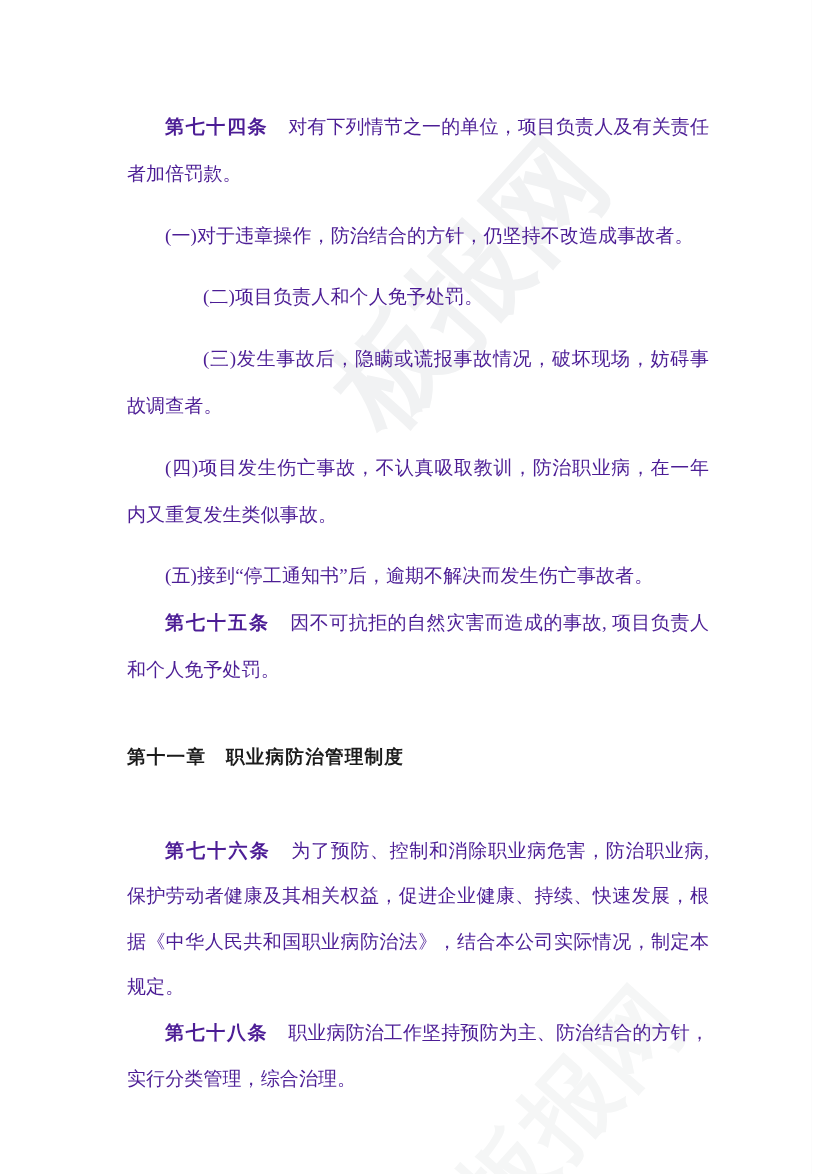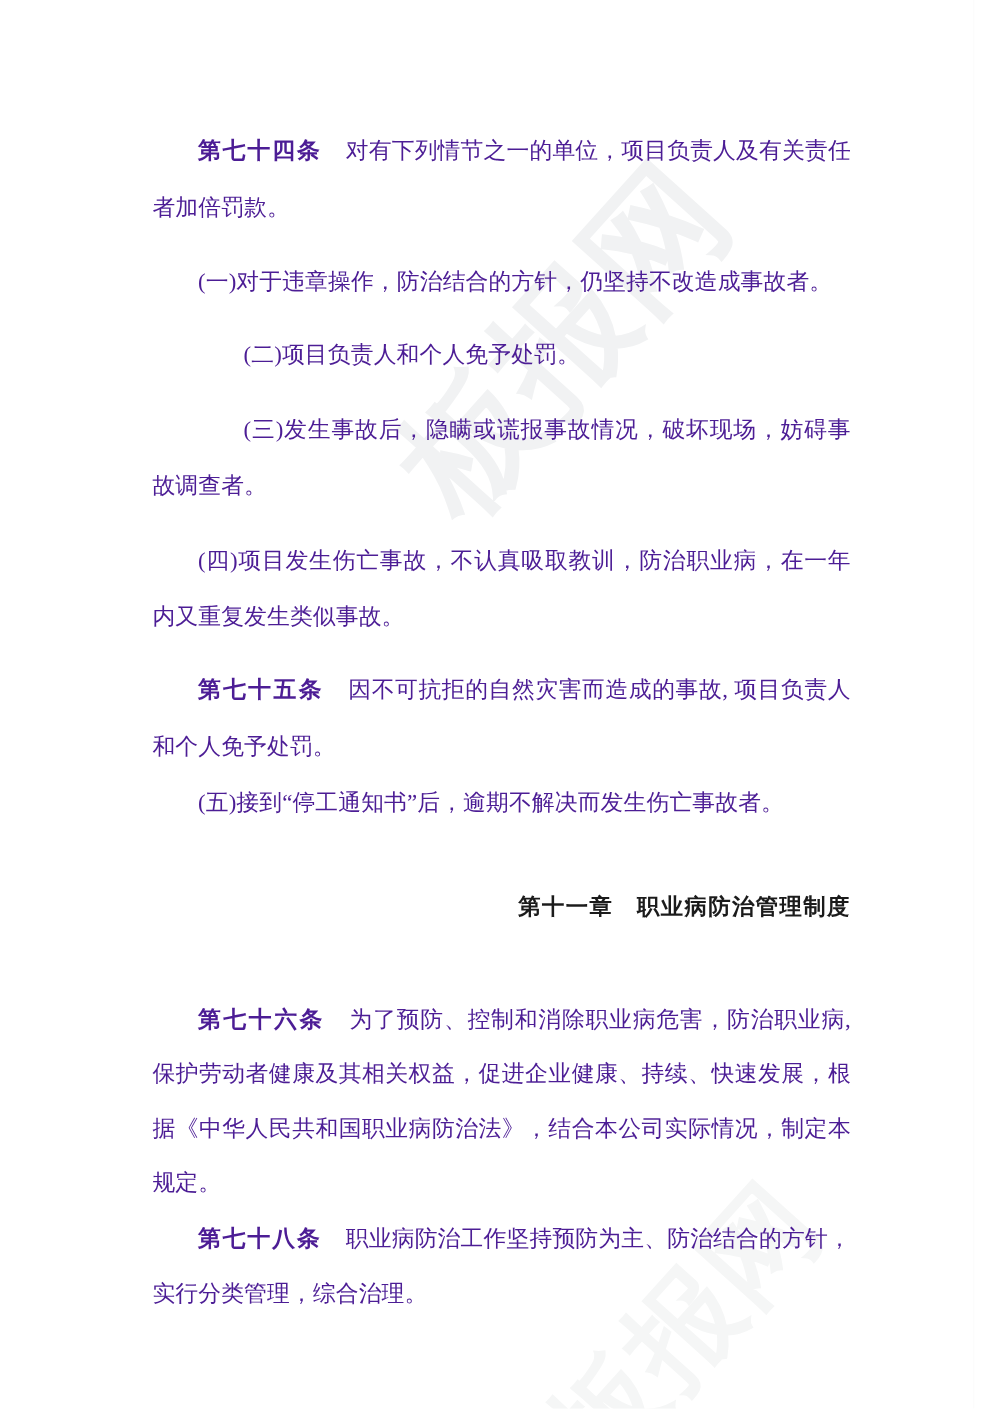--- a/index.html
+++ b/index.html
@@ -86,21 +86,21 @@
     letter-spacing: 1.6px;
   }
   .gap {
     display: inline-block;
     width: 1.05em;
   }
   .chapter {
     margin: 0;
     font-size: 18.6px;
     font-weight: 700;
-    text-align: right;
+    text-align: left;
     color: #1b1b1b;
     letter-spacing: 1.2px;
     line-height: 46.8px;
   }
   .spacer-sm { height: 15px; }
   .spacer-md { height: 40px; }
   .spacer-lg { height: 47px; }
   .block-top { height: 104px; }
 </style>
 </head>
@@ -132,23 +132,23 @@
     <div class="spacer-sm"></div>
 
     <p class="indent4">(三)发生事故后，隐瞒或谎报事故情况，破坏现场，妨碍事故调查者。</p>
 
     <div class="spacer-sm"></div>
 
     <p class="indent2">(四)项目发生伤亡事故，不认真吸取教训，防治职业病，在一年内又重复发生类似事故。</p>
 
     <div class="spacer-sm"></div>
 
+    <p class="indent2">(五)接到“停工通知书”后，逾期不解决而发生伤亡事故者。</p>
+
     <p class="indent2"><span class="art">第七十五条</span><span class="gap"></span><span>因不可抗拒的自然灾害而造成的事故, 项目负责人和个人免予处罚。</span></p>
-
-    <p class="indent2">(五)接到“停工通知书”后，逾期不解决而发生伤亡事故者。</p>
 
     <div class="spacer-md"></div>
 
     <p class="chapter">第十一章　职业病防治管理制度</p>
 
     <div class="spacer-lg"></div>
 
     <p class="indent2 tight"><span class="art">第七十六条</span><span class="gap"></span><span>为了预防、控制和消除职业病危害，防治职业病, 保护劳动者健康及其相关权益，促进企业健康、持续、快速发展，根据《中华人民共和国职业病防治法》，结合本公司实际情况，制定本规定。</span></p>
 
 

